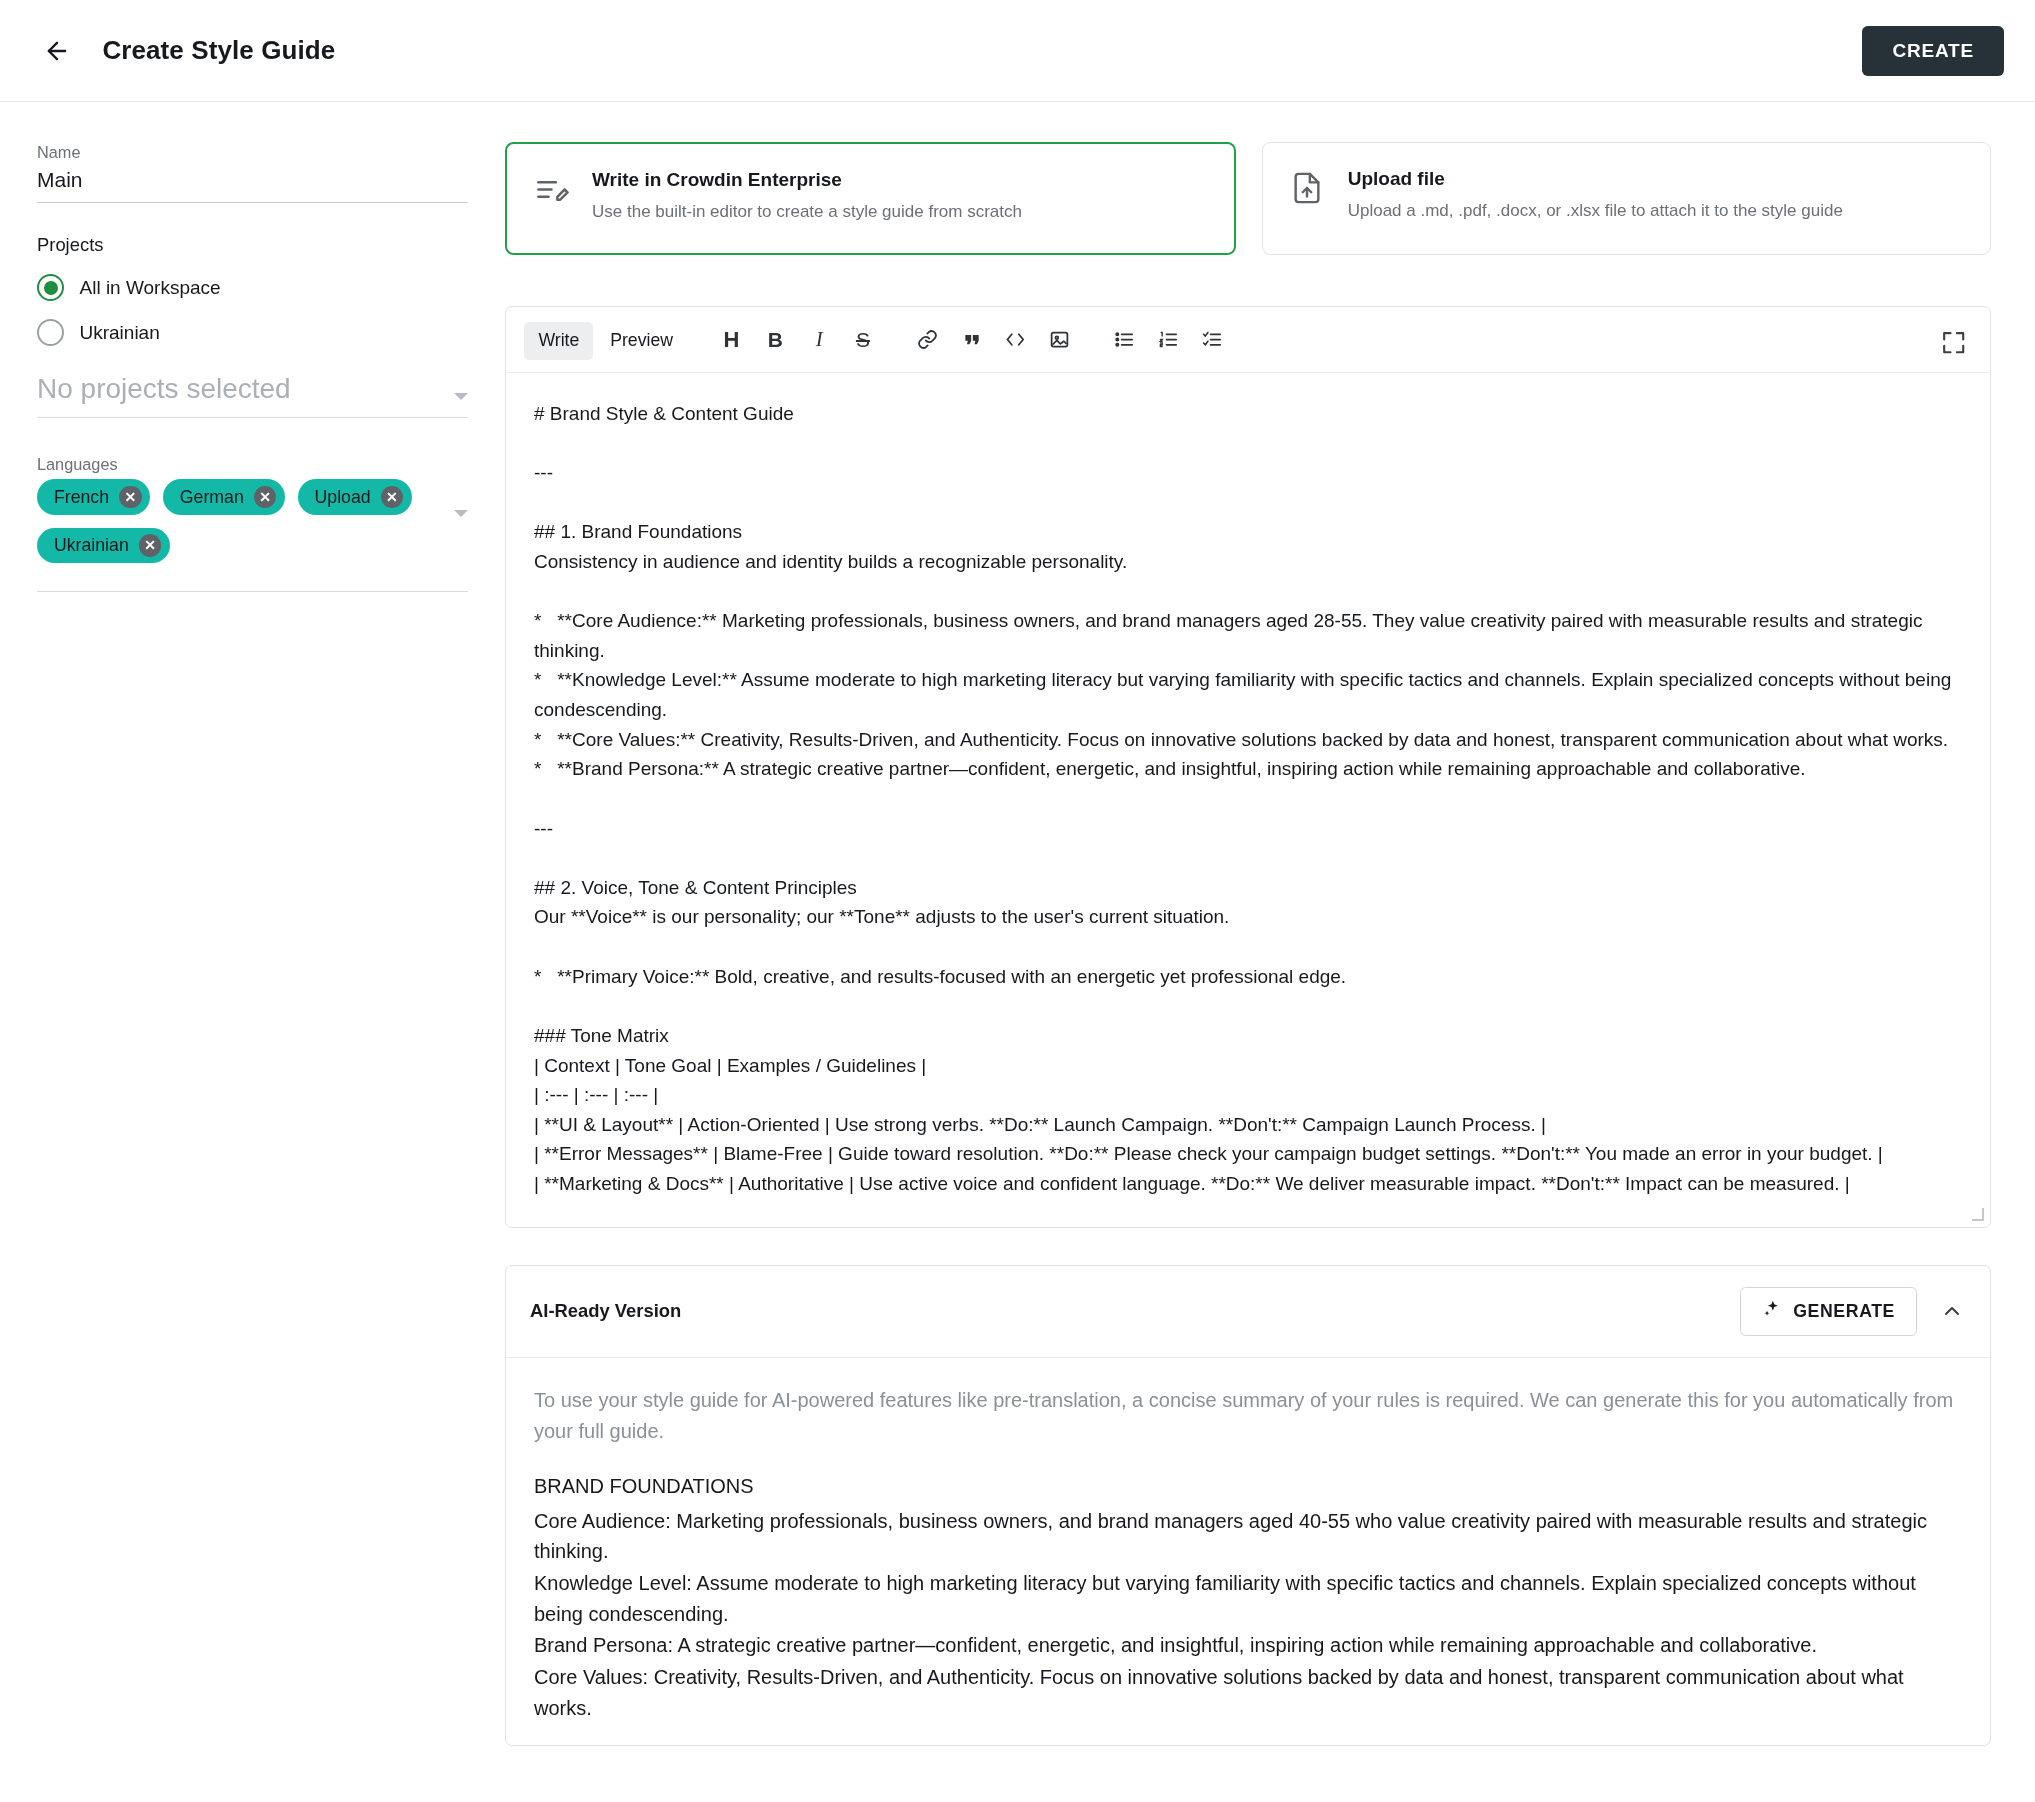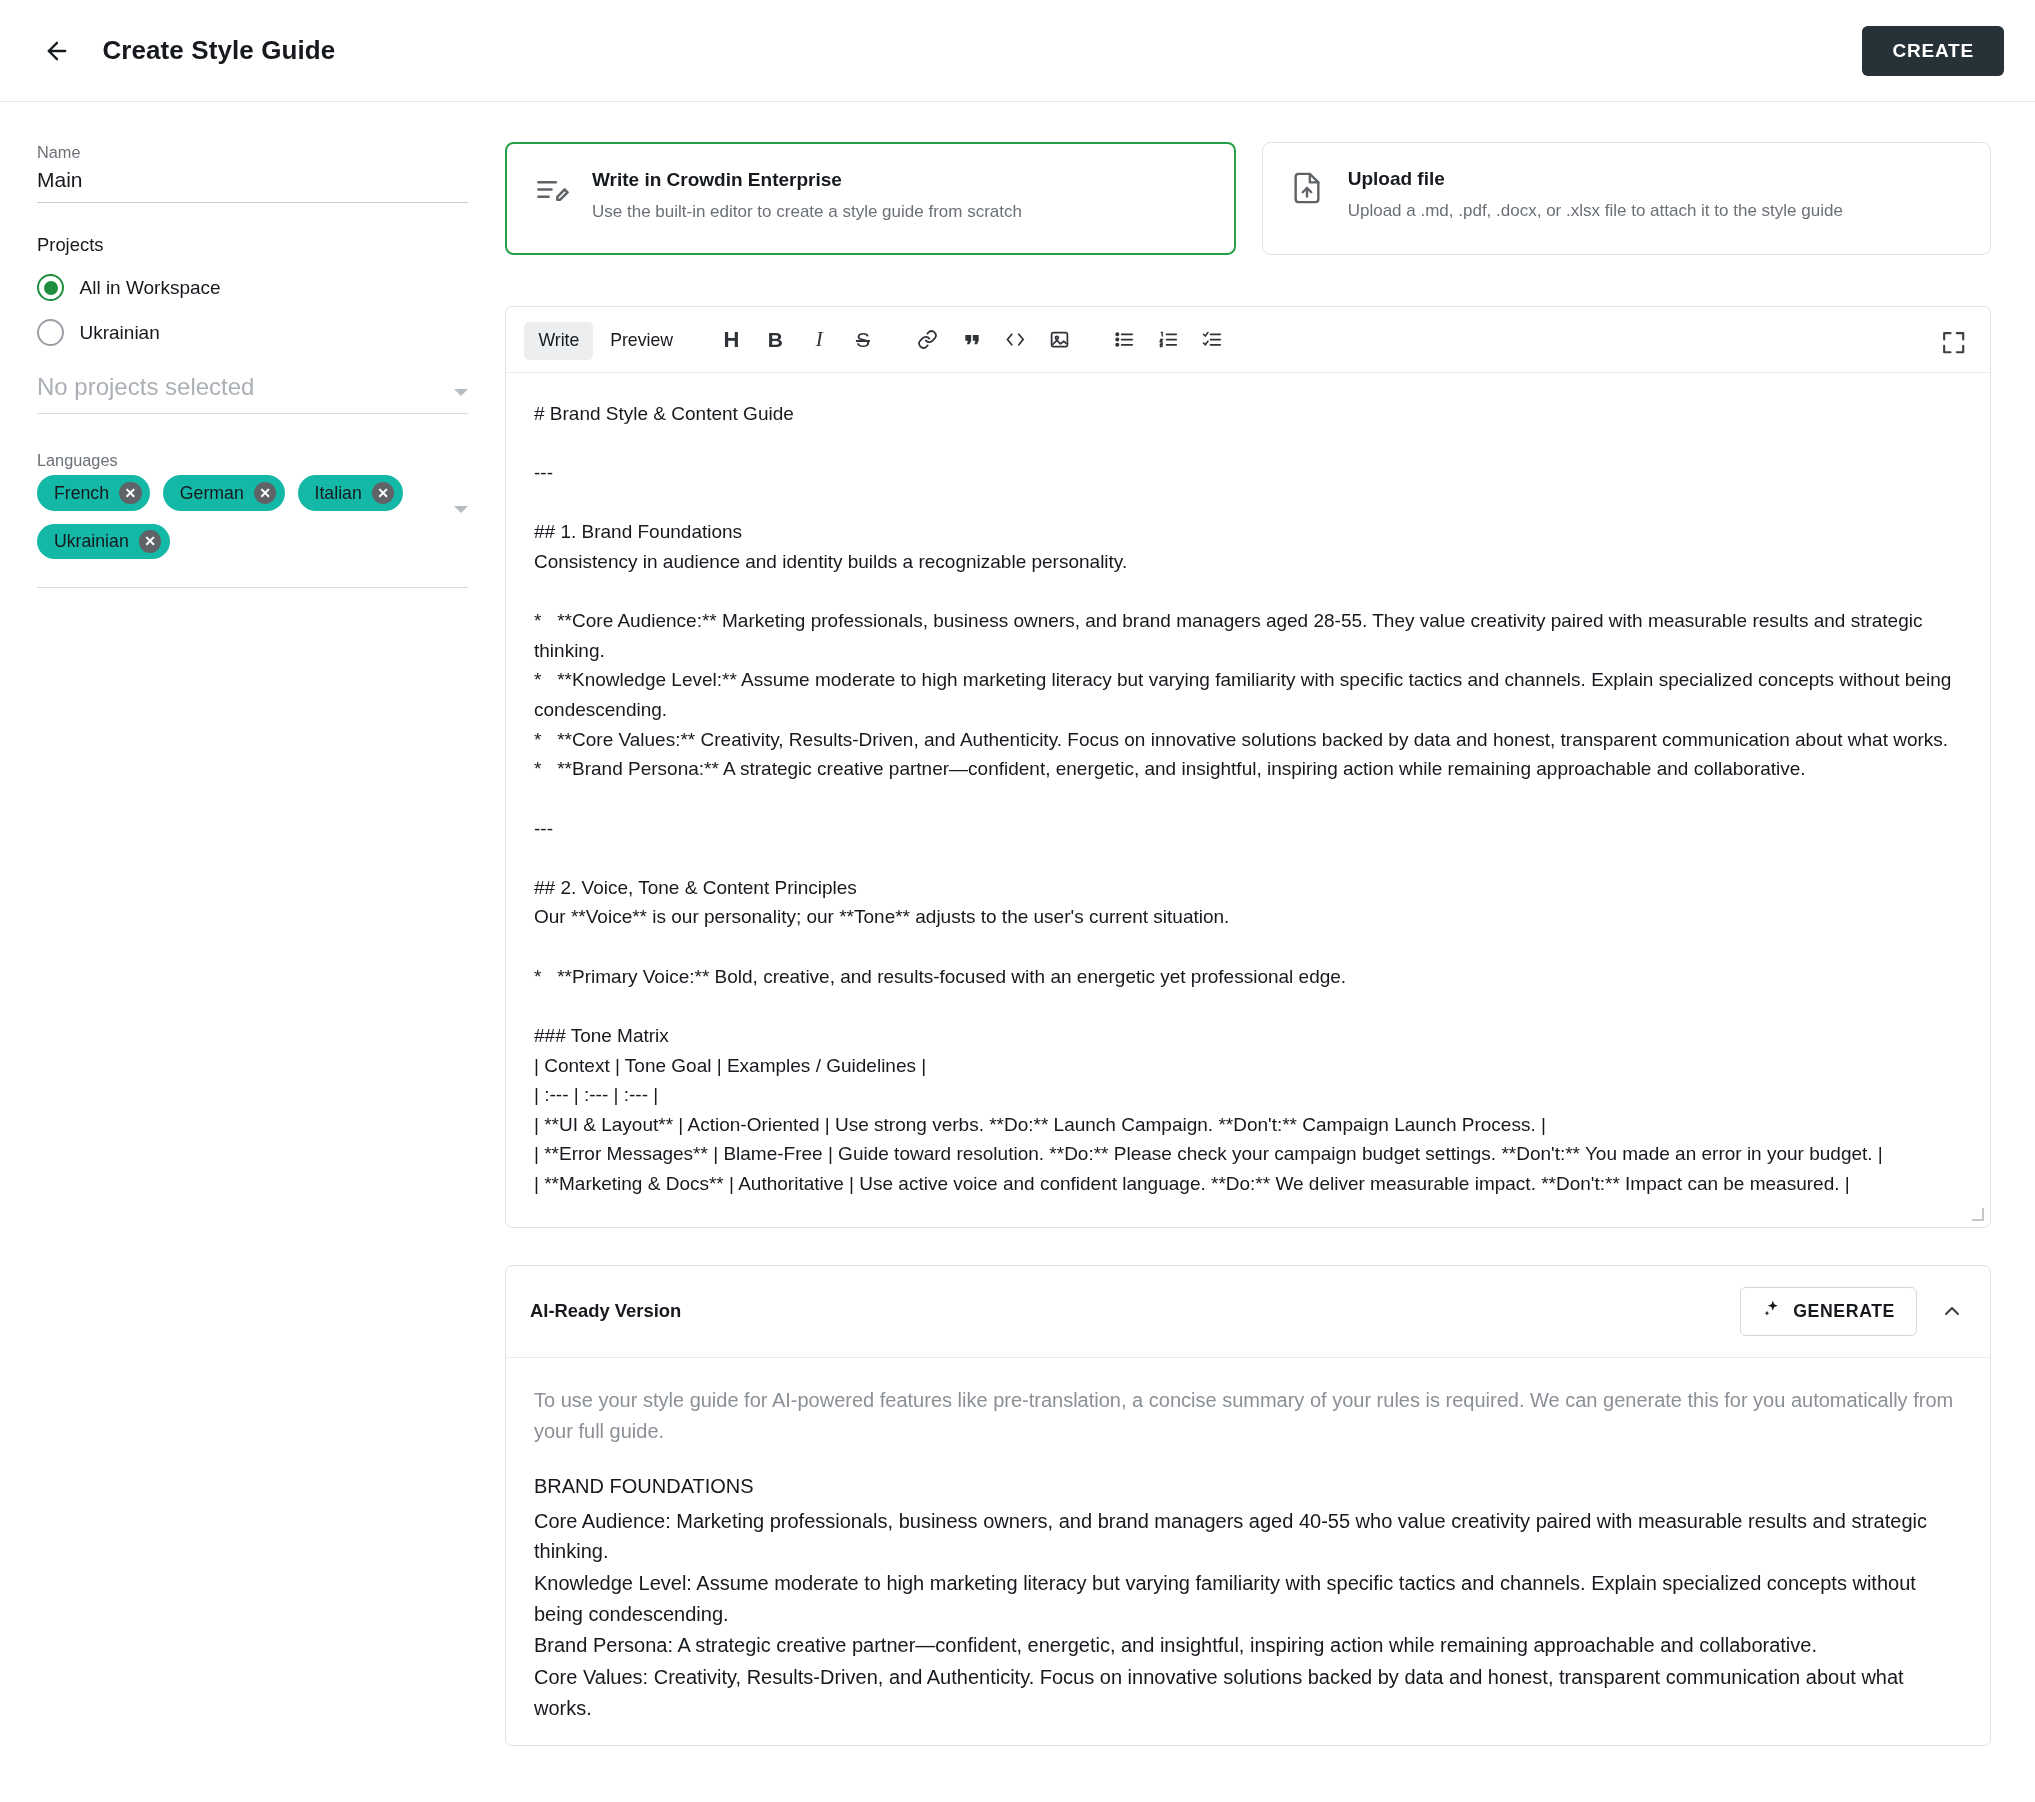--- a/index.html
+++ b/index.html
@@ -110,21 +110,21 @@
   }
   .select-field {
     border-bottom: 1.4px solid #d7dade;
     padding-bottom: 11.3px;
     margin: 27px 0 37px 0;
     display: flex;
     align-items: flex-end;
     cursor: pointer;
   }
   .select-placeholder {
-    font-size: 24px;
+    font-size: 28px;
     color: #aab0b6;
     flex: 1;
   }
   .caret {
     width: 0; height: 0;
     border-left: 7.8px solid transparent;
     border-right: 7.8px solid transparent;
     border-top: 7.8px solid #b7bcc2;
     margin-bottom: 5.7px;
   }
@@ -368,21 +368,21 @@
     <div class="lang-box">
       <span class="chip">
         <span>French</span>
         <span class="chip-x">✕</span>
       </span>
       <span class="chip">
         <span>German</span>
         <span class="chip-x">✕</span>
       </span>
       <span class="chip">
-        <span>Italian</span>
+        <span>Upload</span>
         <span class="chip-x">✕</span>
       </span>
       <span class="chip">
         <span>Ukrainian</span>
         <span class="chip-x">✕</span>
       </span>
       <div class="lang-caret"></div>
     </div>
   </div>
 

